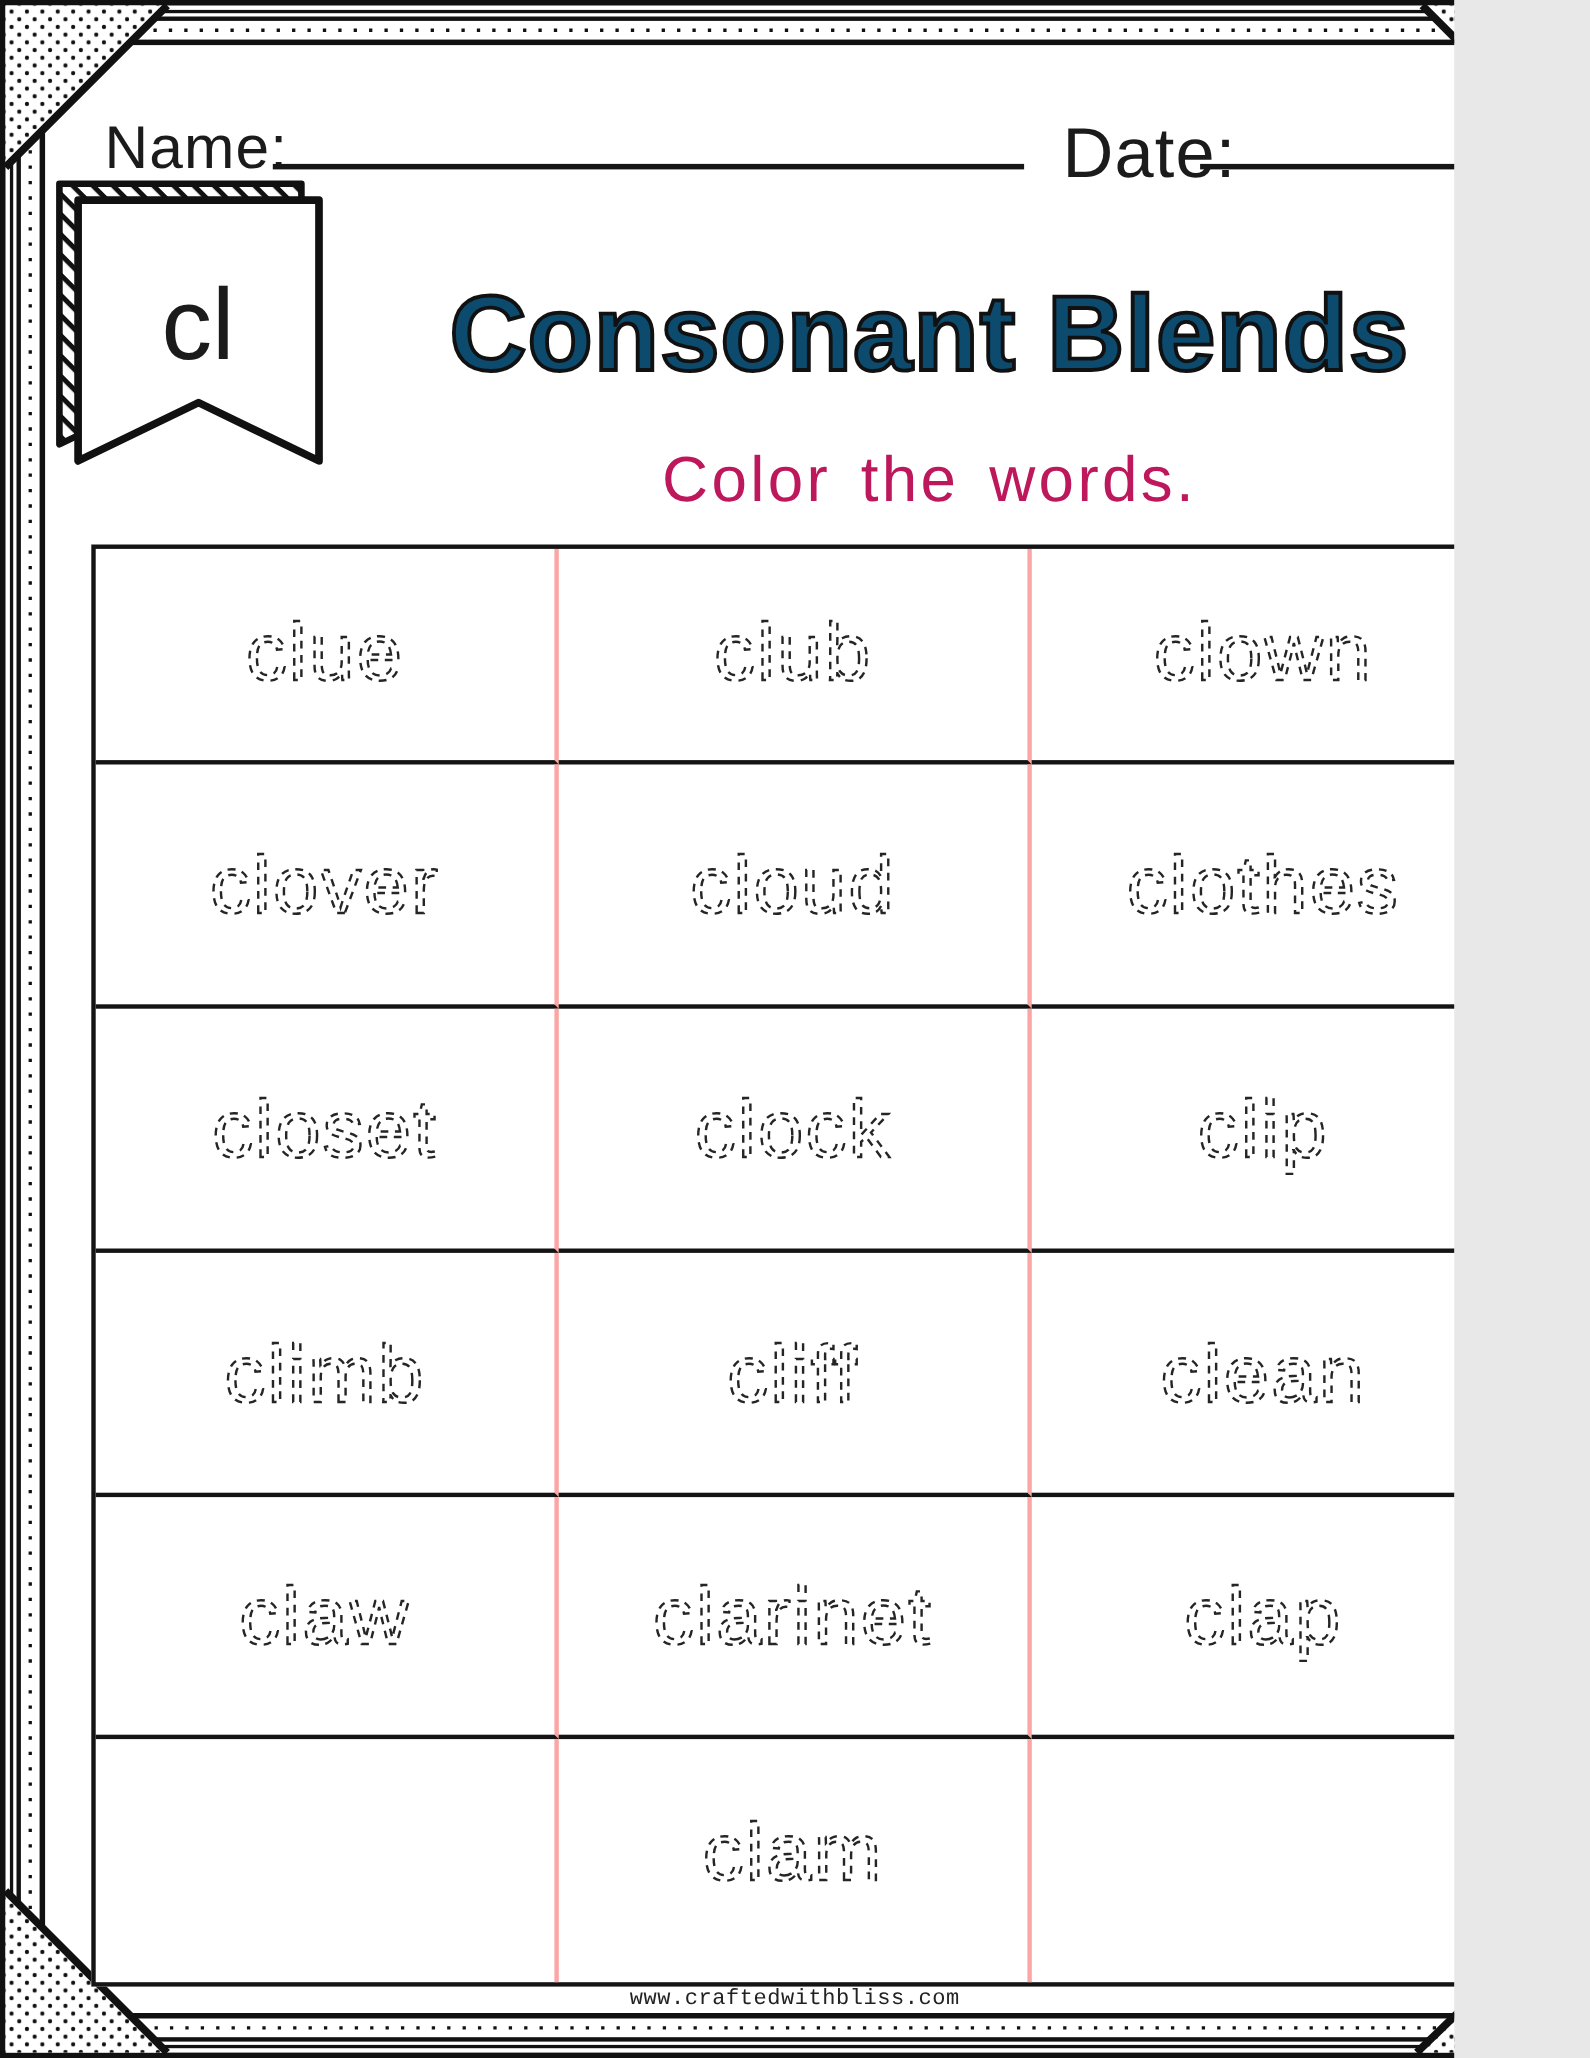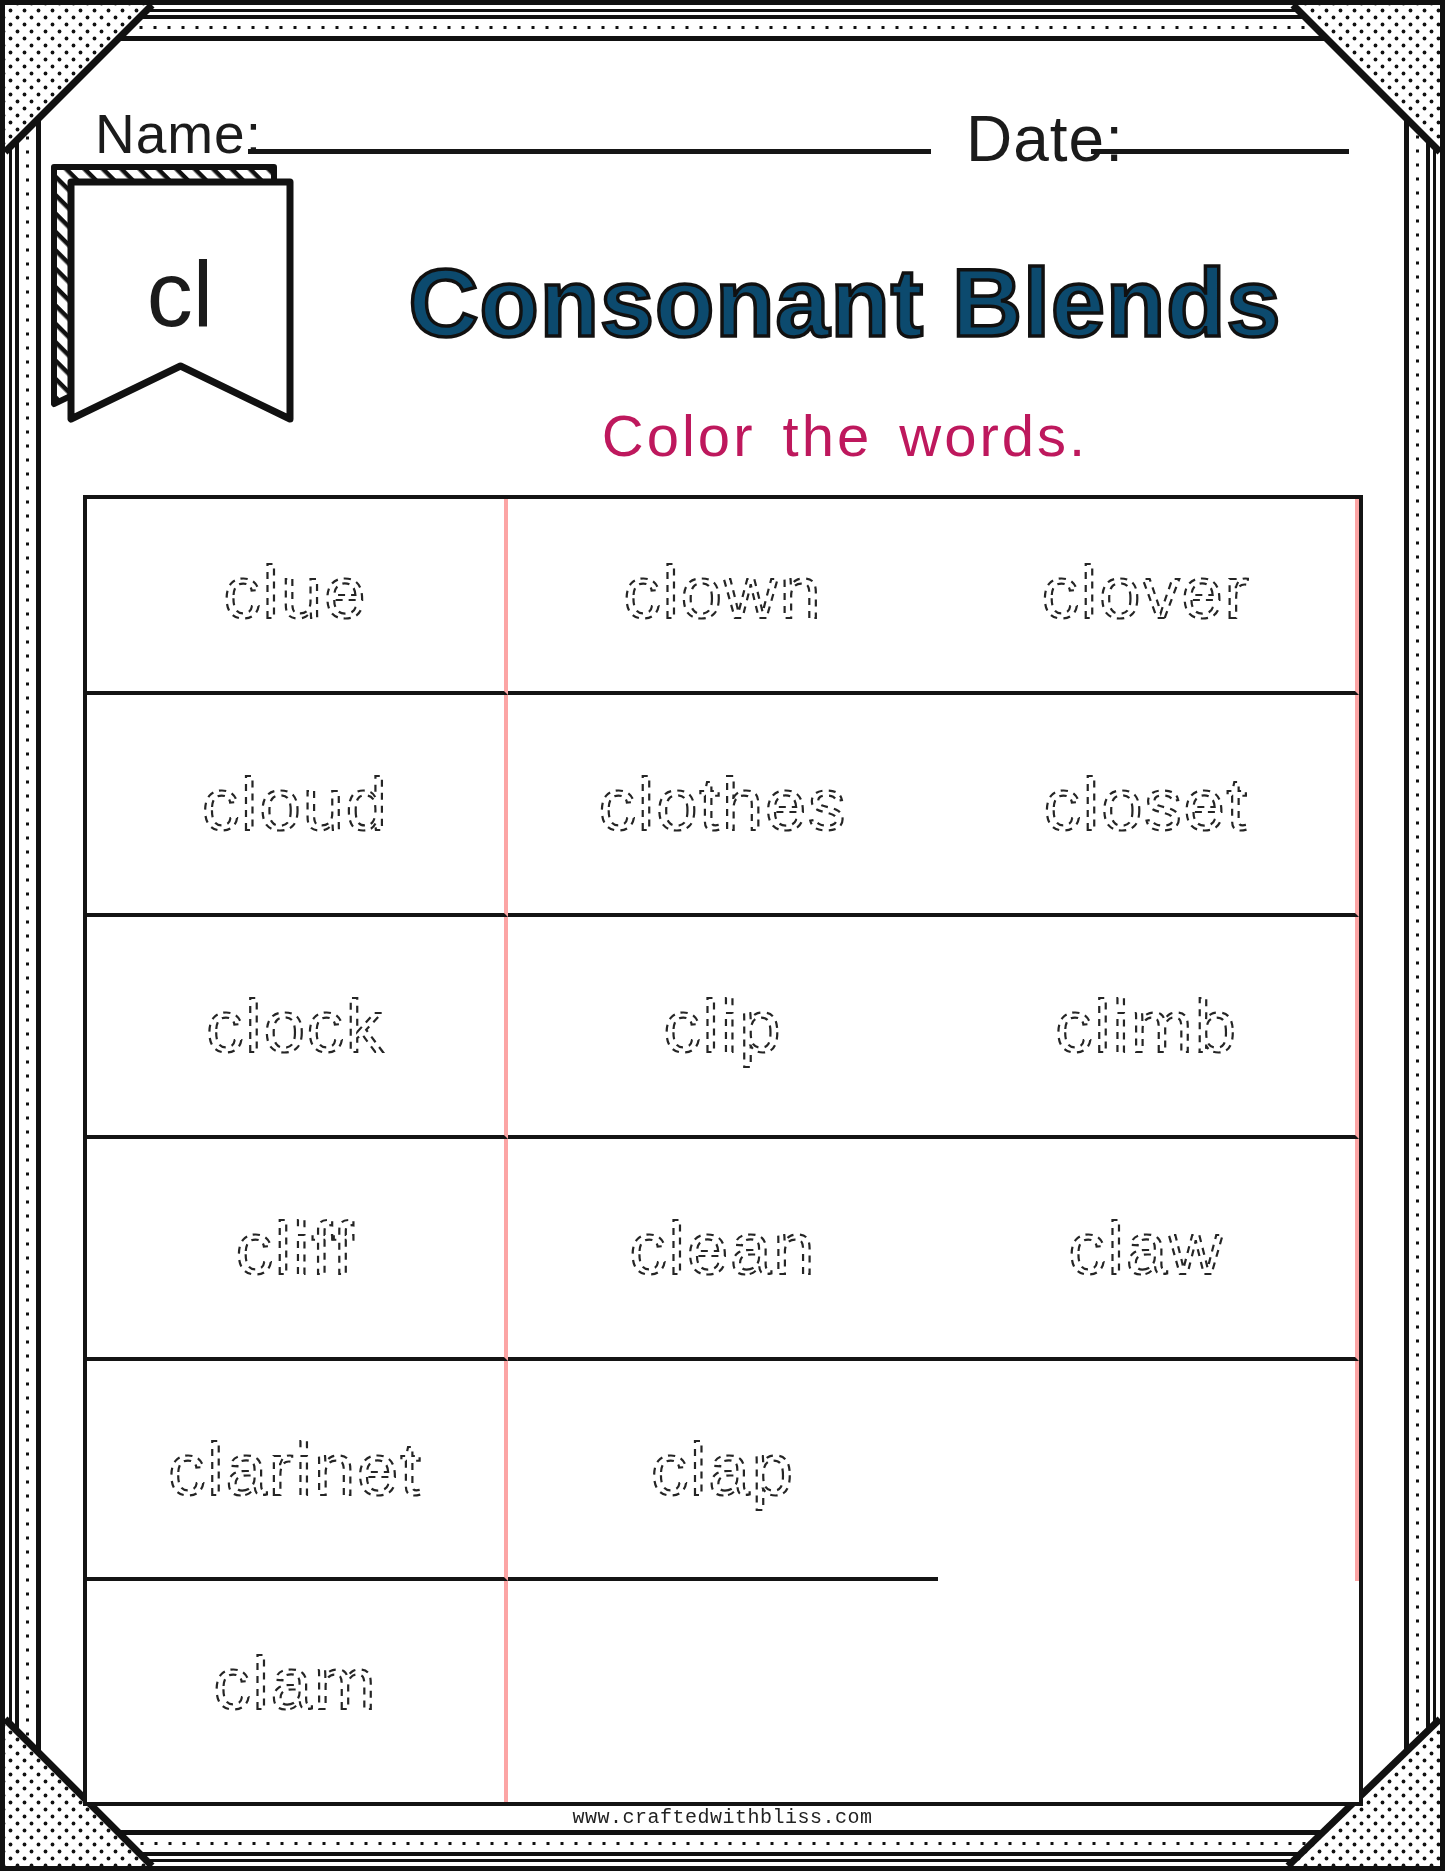--- a/index.html
+++ b/index.html
@@ -1,17 +1,17 @@
 <!DOCTYPE html>
 <html><head>
 <meta charset="utf-8">
 <style>
   html,body{margin:0;padding:0;background:#e8e8e8;}
   .page{
-    position:relative;width:1445px;height:1871px;background:#ffffff;
+    position:relative;width:1322px;height:1871px;background:#ffffff;
     overflow:hidden;font-family:"Liberation Sans",sans-serif;color:#1b1b1b;
   }
   .frame-svg,.banner-svg{position:absolute;pointer-events:none;}
   .frame-svg{left:0;top:0;}
 
   
   .name-label{position:absolute;left:95px;top:102px;font-size:55px;font-weight:400;letter-spacing:1px;}
   .date-label{position:absolute;left:966px;top:102px;font-size:64px;font-weight:400;letter-spacing:1px;}
   .write-line{position:absolute;height:5px;background:#161616;}
   .name-line{left:248px;top:149px;width:683px;}
@@ -113,20 +113,25 @@
   <div class="title">Consonant Blends</div>
   <div class="subtitle">Color the words.</div>
 
   <div class="word-grid">
 
     <div class="cell cb cr">
       <svg>
           <text x="50%" y="62%" text-anchor="middle">clue</text>
         </svg>
     </div>
+    <div class="cell cb cr">
+      <svg>
+          <text x="50%" y="62%" text-anchor="middle">club</text>
+        </svg>
+    </div>
     <div class="cell cb">
       <svg>
           <text x="50%" y="62%" text-anchor="middle">clown</text>
         </svg>
     </div>
 
     <div class="cell cb cr">
       <svg>
           <text x="50%" y="62%" text-anchor="middle">clover</text>
         </svg>

